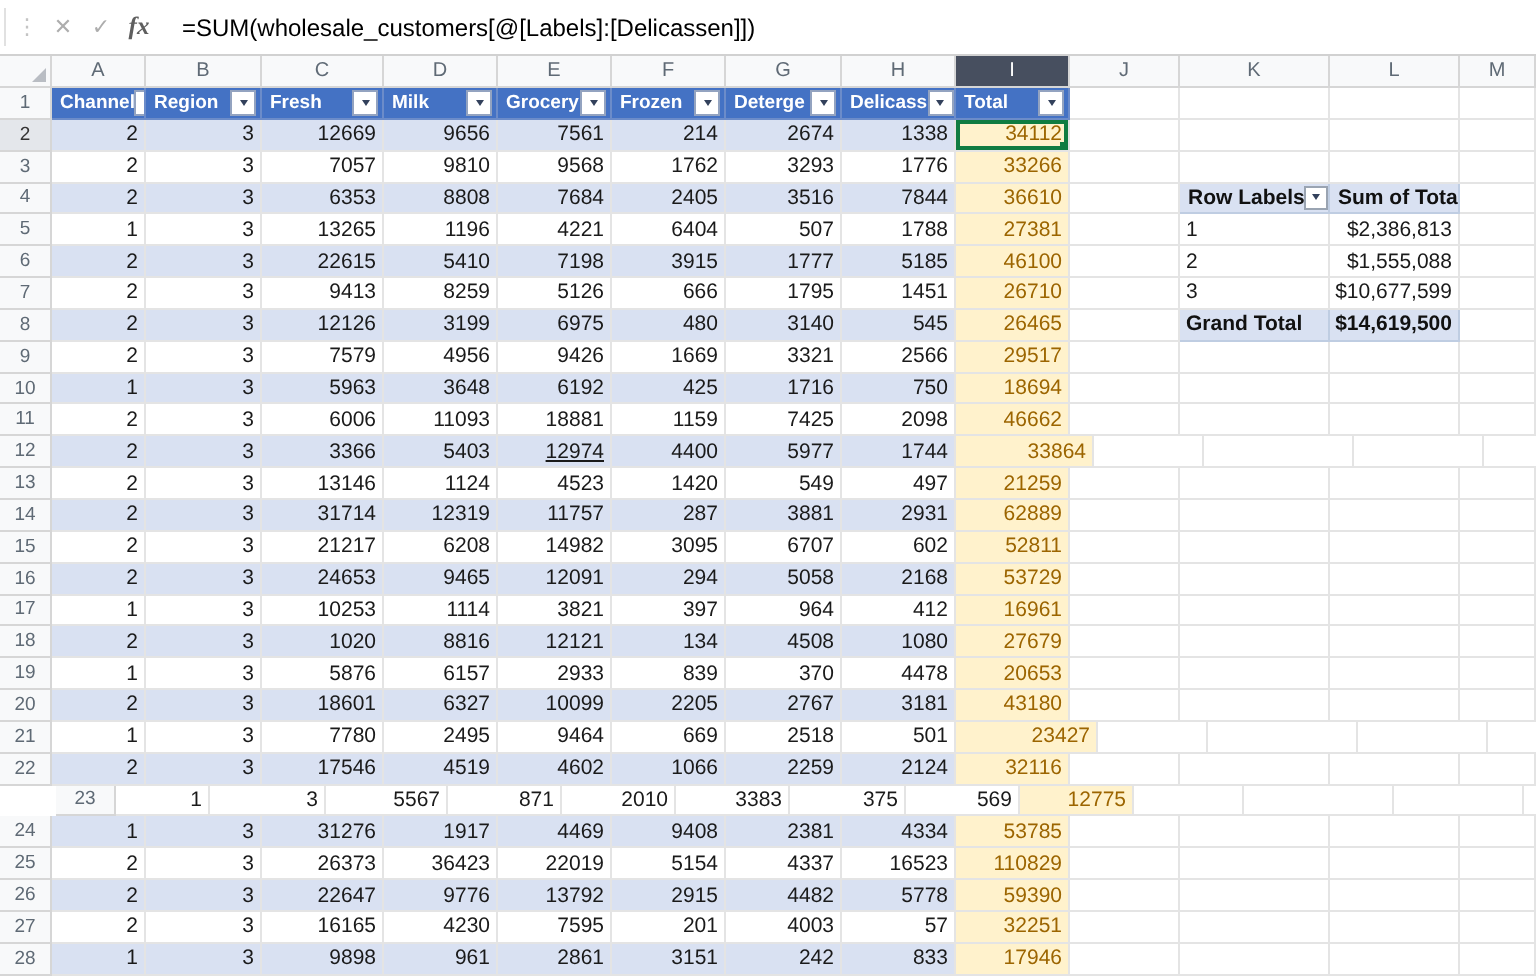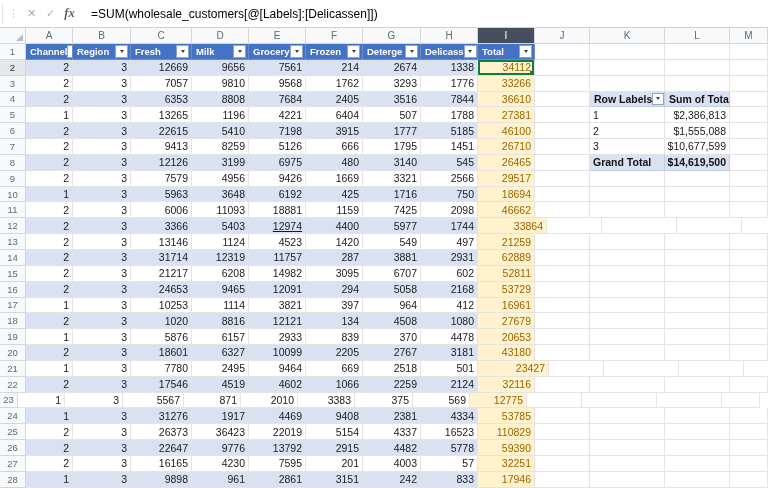--- a/index.html
+++ b/index.html
@@ -484,21 +484,21 @@
         <div class="cell num band" style="width: 57px;">1066</div>
         <div class="cell num band" style="width: 58px;">2259</div>
         <div class="cell num band" style="width: 57px;">2124</div>
         <div class="cell num total" style="width: 57px;">32116</div>
         <div class="cell" style="width: 55px;"></div>
         <div class="cell" style="width: 75px;"></div>
         <div class="cell" style="width: 65px;"></div>
         <div class="cell" style="width: 38px;"></div>
       </div>
       <div class="g-row" style="height: 15.857px;">
-        <div class="cell head rowhead" style="width: 18px;">23</div>
+        <div class="cell head rowhead" style="width: 30px; margin-left: 28px;">23</div>
         <div class="cell num" style="width: 47px;">1</div>
         <div class="cell num" style="width: 58px;">3</div>
         <div class="cell num" style="width: 61px;">5567</div>
         <div class="cell num" style="width: 57px;">871</div>
         <div class="cell num" style="width: 57px;">2010</div>
         <div class="cell num" style="width: 57px;">3383</div>
         <div class="cell num" style="width: 58px;">375</div>
         <div class="cell num" style="width: 57px;">569</div>
         <div class="cell num total" style="width: 57px;">12775</div>
         <div class="cell" style="width: 55px;"></div>

